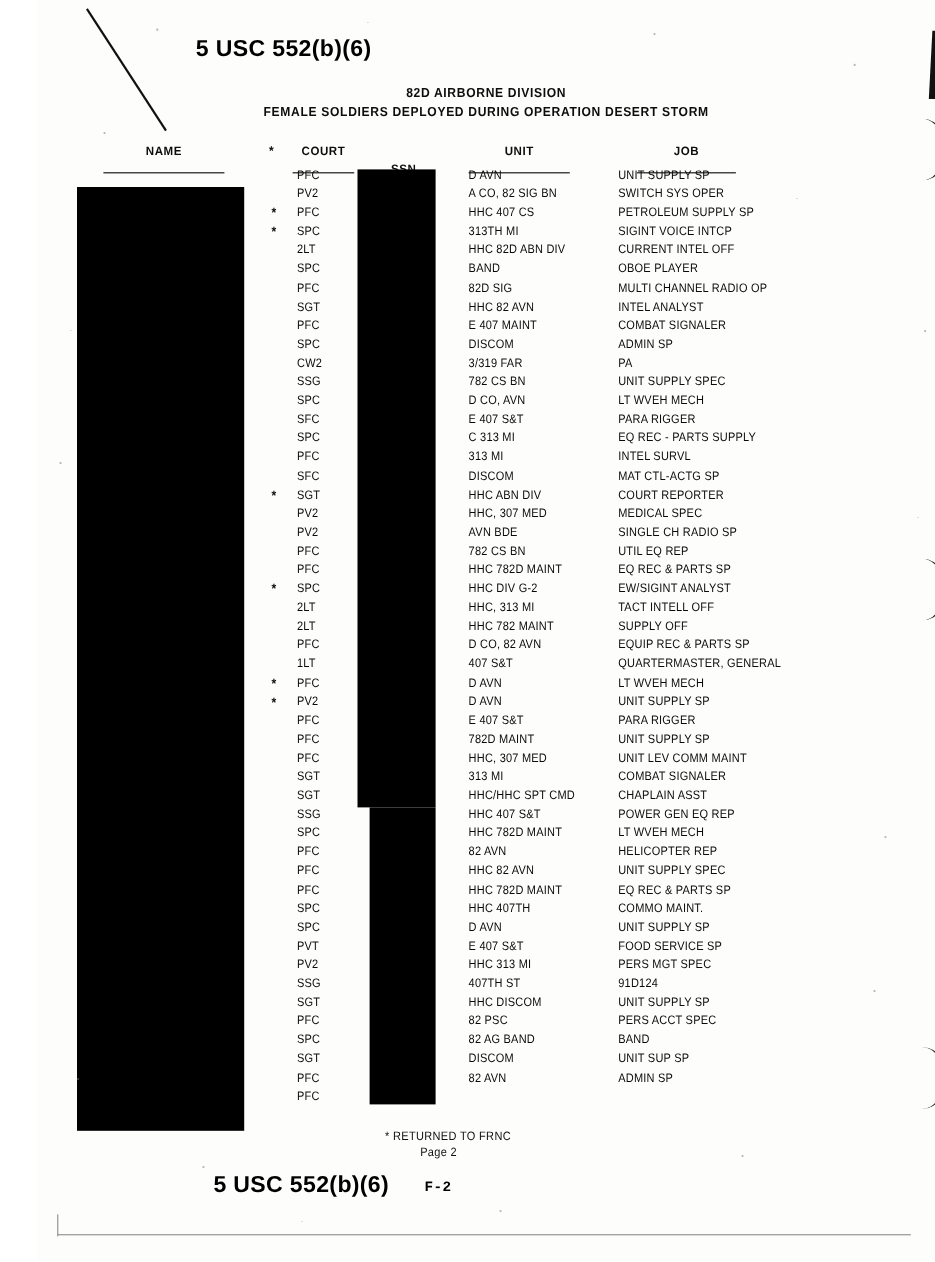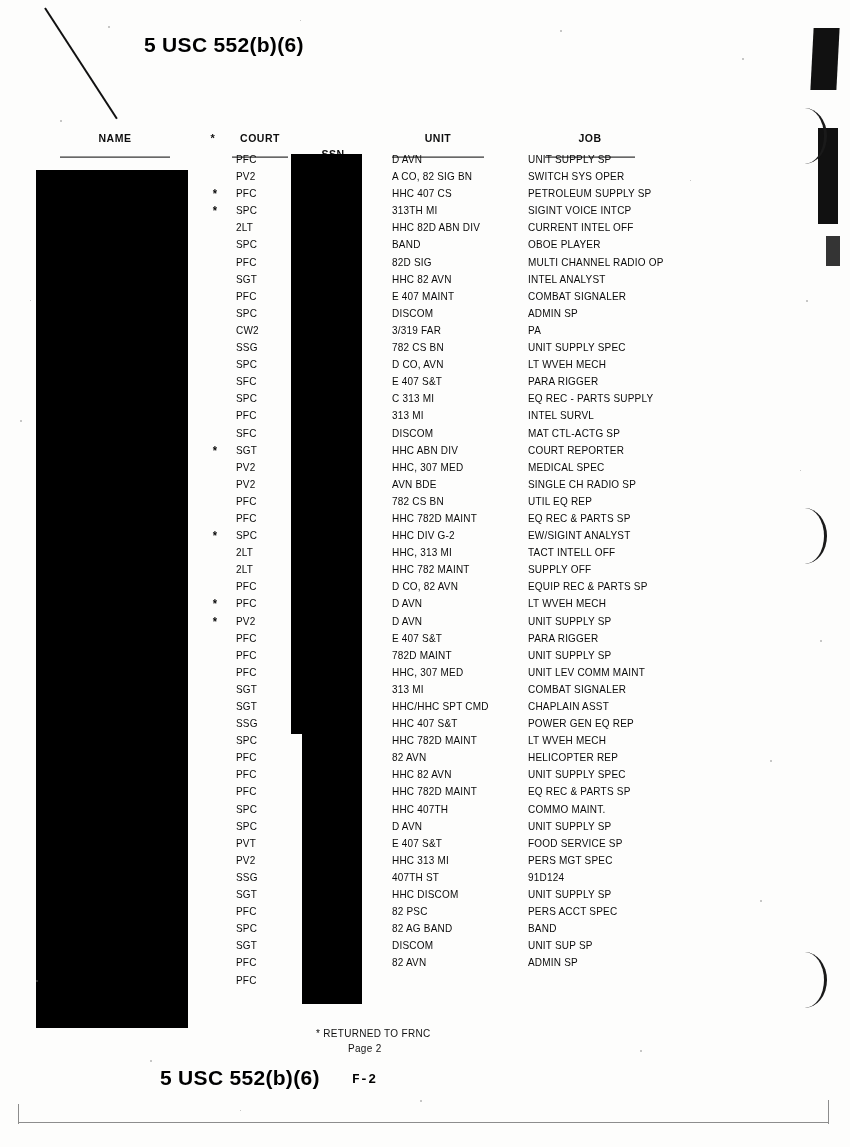--- a/index.html
+++ b/index.html
@@ -13,20 +13,21 @@
     position: relative;
     font-family: "Liberation Sans", sans-serif;
     overflow: hidden;
   }
 
   
   #page {
     position: absolute;
     inset: 0;
     background: #fdfdfc;
+    margin-left: 34px;
   }
 
   
   .speck {
     position: absolute;
     background: #7a7a7a;
     border-radius: 50%;
     opacity: .55;
   }
 
@@ -215,20 +216,24 @@
   <div class="edge-artifact" id="edge-a"></div>
   <div class="edge-artifact" id="edge-b"></div>
   <div class="edge-artifact" id="edge-c"></div>
 
   <div class="crescent" id="cres-1"></div>
   <div class="crescent" id="cres-2"></div>
   <div class="crescent" id="cres-3"></div>
 
   <div class="stamp" id="stamp-top">5 USC 552(b)(6)</div>
 
+  <div id="doc-header">
+    <div id="doc-title-1">82D AIRBORNE DIVISION</div>
+    <div id="doc-title-2">FEMALE SOLDIERS DEPLOYED DURING OPERATION DESERT STORM</div>
+  </div>
 
   <div id="table">
 
     <div class="col-head" id="head-name">NAME</div>
     <div class="col-head" id="head-star">*</div>
     <div class="col-head" id="head-rank">COURT</div>
     <div class="col-head" id="head-ssn">SSN</div>
     <div class="col-head" id="head-unit">UNIT</div>
     <div class="col-head" id="head-job">JOB</div>
 
@@ -385,20 +390,26 @@
           <div class="cell c-star"></div>
           <div class="cell c-rank">2LT</div>
           <div class="cell c-unit">HHC 782 MAINT</div>
           <div class="cell c-job">SUPPLY OFF</div>
         </div>
         <div class="row">
           <div class="cell c-star"></div>
           <div class="cell c-rank">PFC</div>
           <div class="cell c-unit">D CO, 82 AVN</div>
           <div class="cell c-job">EQUIP REC &amp; PARTS SP</div>
+        </div>
+        <div class="row">
+          <div class="cell c-star"></div>
+          <div class="cell c-rank">1LT</div>
+          <div class="cell c-unit">407 S&amp;T</div>
+          <div class="cell c-job">QUARTERMASTER, GENERAL</div>
         </div>
         <div class="row">
           <div class="cell c-star">*</div>
           <div class="cell c-rank">PFC</div>
           <div class="cell c-unit">D AVN</div>
           <div class="cell c-job">LT WVEH MECH</div>
         </div>
         <div class="row">
           <div class="cell c-star">*</div>
           <div class="cell c-rank">PV2</div>

